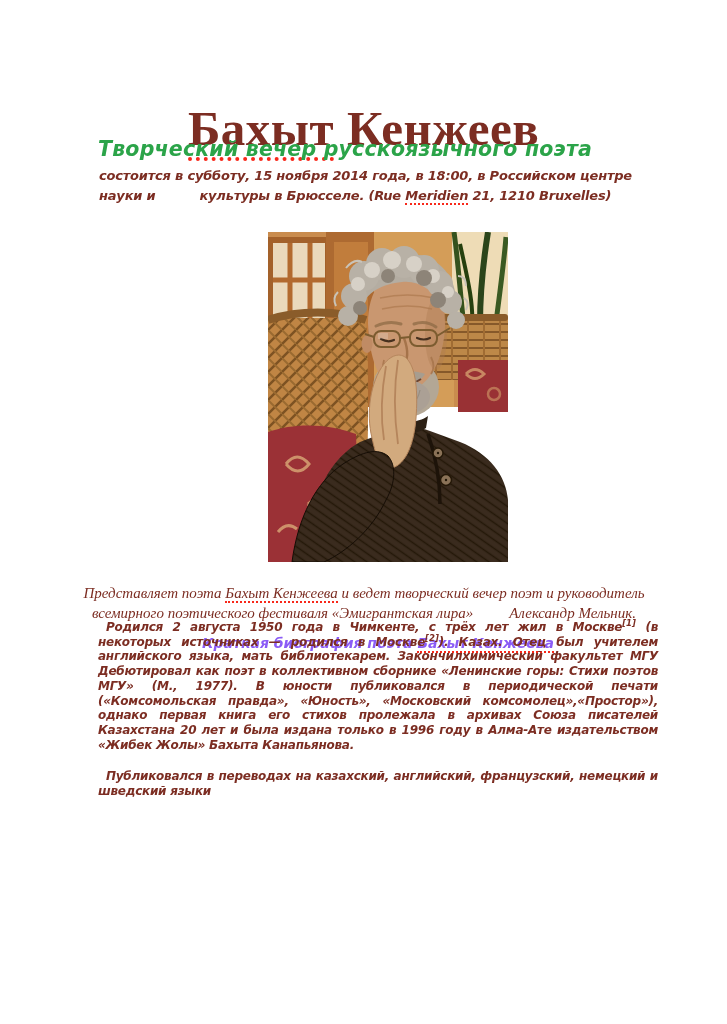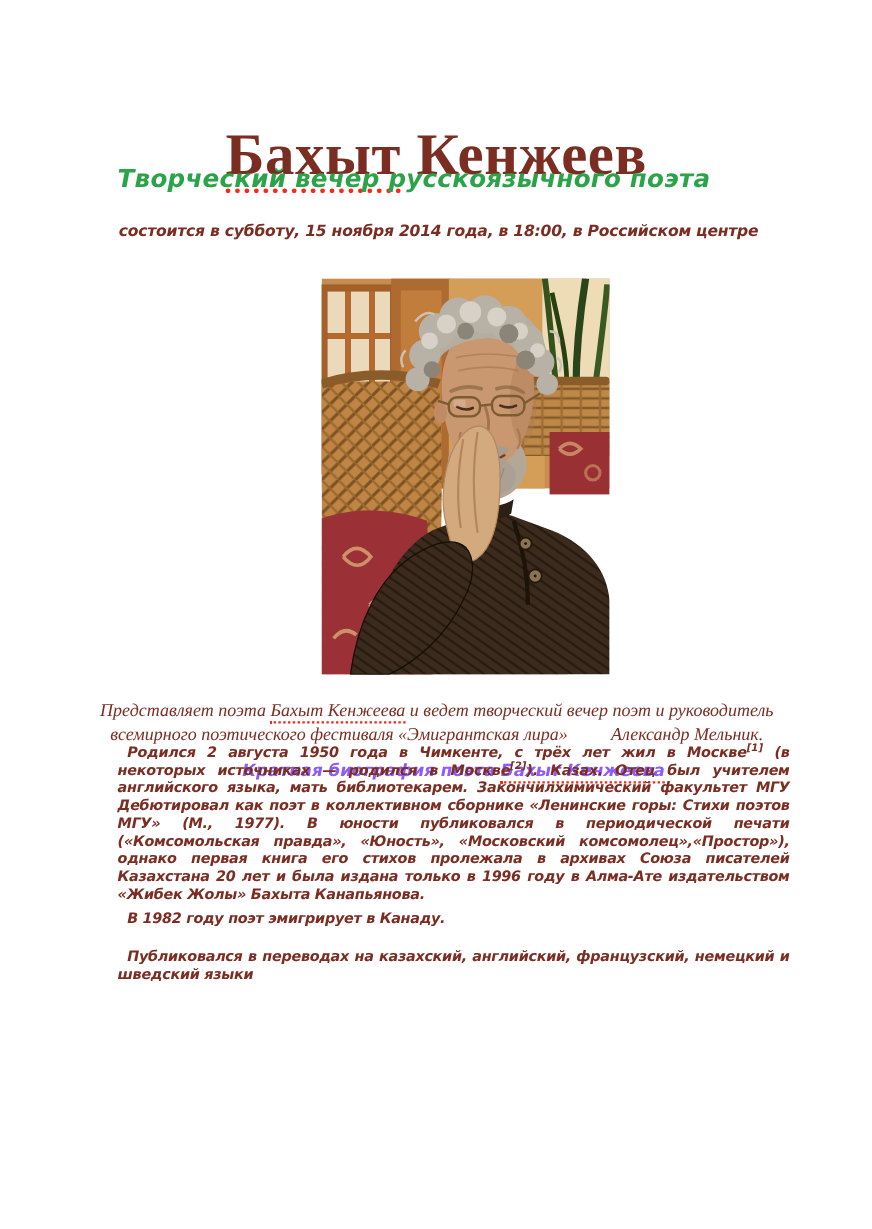--- a/index.html
+++ b/index.html
@@ -13,21 +13,21 @@
   .sq-big{border-bottom:4px dotted #f8281a;padding-bottom:1px;}
   .sq{border-bottom:2px dotted #f8281a;padding-bottom:0px;}
 
   .subtitle{position:absolute;top:137px;left:98px;width:560px;text-align:left;
             font-style:italic;font-weight:bold;font-size:20.5px;line-height:24px;
             color:#2ba449;letter-spacing:0.2px;white-space:pre;}
 
   .event-info{position:absolute;top:166px;left:99px;width:600px;color:#7c2d22;
               font-style:italic;font-weight:bold;font-size:13px;line-height:20px;
               letter-spacing:-0.2px;}
-  .event-info .line{white-space:pre;margin-top:18px;}
+  .event-info .line{white-space:pre;}
   .tab-gap{display:inline-block;width:44px;}
 
   .photo{position:absolute;left:268px;top:232px;width:240px;height:330px;}
 
   .presenter{position:absolute;top:583px;left:79px;width:570px;text-align:center;
              font-family:"Liberation Serif","DejaVu Serif",serif;font-style:italic;
              font-weight:normal;font-size:15px;line-height:20px;color:#7c2d22;}
   .name-gap{display:inline-block;width:36px;}
 
   .bio-heading{position:absolute;top:635px;left:98px;width:560px;text-align:center;
@@ -45,20 +45,21 @@
 <body>
 
 <div class="page">
 
   <h1 class="title"><span class="sq-big">Бахыт</span><span class="last">Кенжеев</span></h1>
 
   <div class="subtitle">Творческий вечер русскоязычного поэта</div>
 
   <div class="event-info">
     <div class="line">состоится в субботу, 15 ноября 2014 года, в 18:00, в Российском центре</div>
+    <div class="line"><span>науки и</span><span class="tab-gap"></span><span>культуры в Брюсселе. (Rue </span><span class="sq">Meridien</span><span> 21, 1210 Bruxelles)</span></div>
   </div>
 
   <div class="photo">
     <svg width="240" height="330" viewBox="0 0 240 330" xmlns="http://www.w3.org/2000/svg">
       <defs>
         <pattern id="weaveL" width="14" height="14" patternUnits="userSpaceOnUse">
           <rect width="14" height="14" fill="#c08544"></rect>
           <path d="M0,14 L14,0 M-3,3 L3,-3 M11,17 L17,11" stroke="#7d5222" stroke-width="2.5"></path>
           <path d="M0,0 L14,14" stroke="#9a6a30" stroke-width="2"></path>
         </pattern>
@@ -169,17 +170,16 @@
       <path d="M24,330 C30,285 48,250 75,232 C95,219 110,216 120,224 C128,233 128,250 118,268 C104,298 78,320 56,330 Z" fill="url(#rib)" stroke="#150d05" stroke-width="1"></path>
     </svg>
   </div>
 
   <div class="presenter"><span>Представляет поэта </span><span class="sq">Бахыт Кенжеева</span><span> и ведет творческий вечер поэт и руководитель всемирного поэтического фестиваля «Эмигрантская лира»</span><span class="name-gap"></span><span>Александр Мельник.</span></div>
 
   <div class="bio-heading"><span>Краткая биография поэта </span><span class="sq">Бахыт Кенжеева</span></div>
 
   <div class="bio">
     <p><span>Родился 2 августа 1950 года в Чимкенте, с трёх лет жил в Москве</span><sup>[1]</sup><span> (в некоторых источниках — родился в Москве</span><sup>[2]</sup><span>). Казах. Отец был учителем английского языка, мать библиотекарем. Закончилхимический факультет МГУ Дебютировал как поэт в коллективном сборнике «Ленинские горы: Стихи поэтов МГУ» (М., 1977). В юности публиковался в периодической печати («Комсомольская правда», «Юность», «Московский комсомолец»,«Простор»), однако первая книга его стихов пролежала в архивах Союза писателей Казахстана 20 лет и была издана только в 1996 году в Алма-Ате издательством «Жибек Жолы» Бахыта Канапьянова.</span></p>
-    <p>В 1982 году поэт эмигрирует в Канаду.</p>
     <p class="last">Публиковался в переводах на казахский, английский, французский, немецкий и шведский языки</p>
   </div>
 
 </div>
 
 </body></html>

